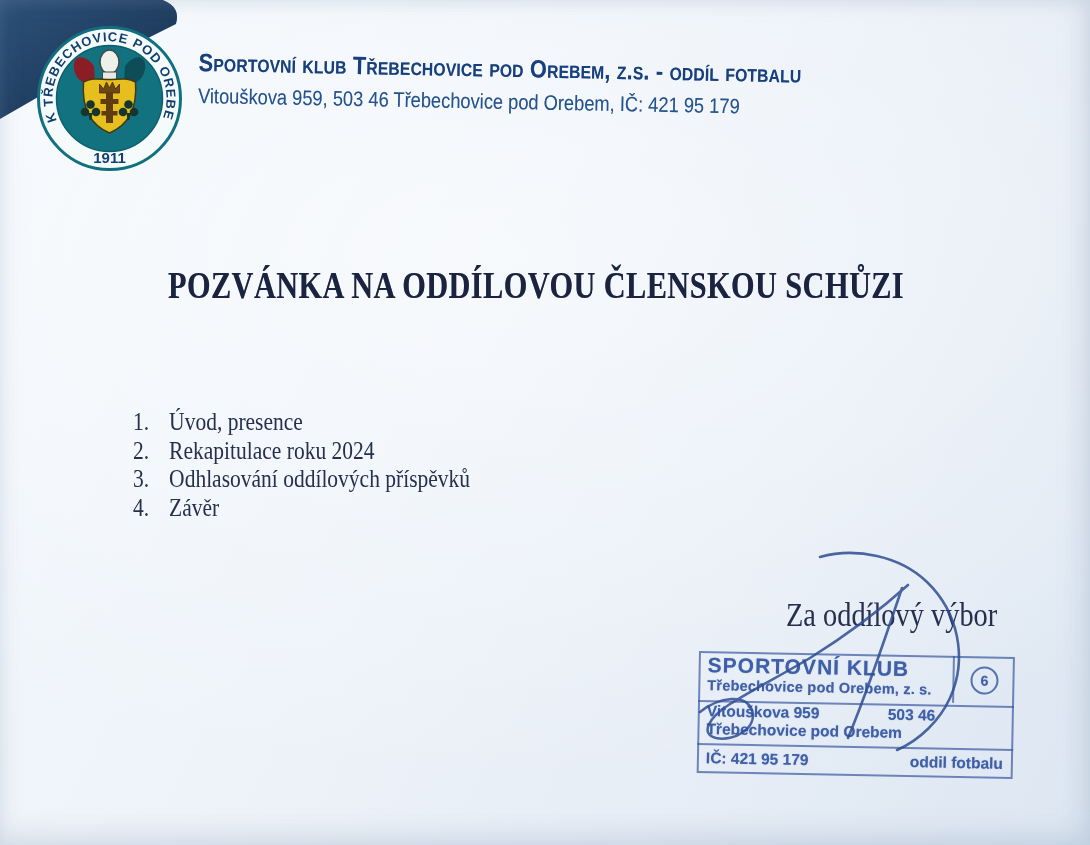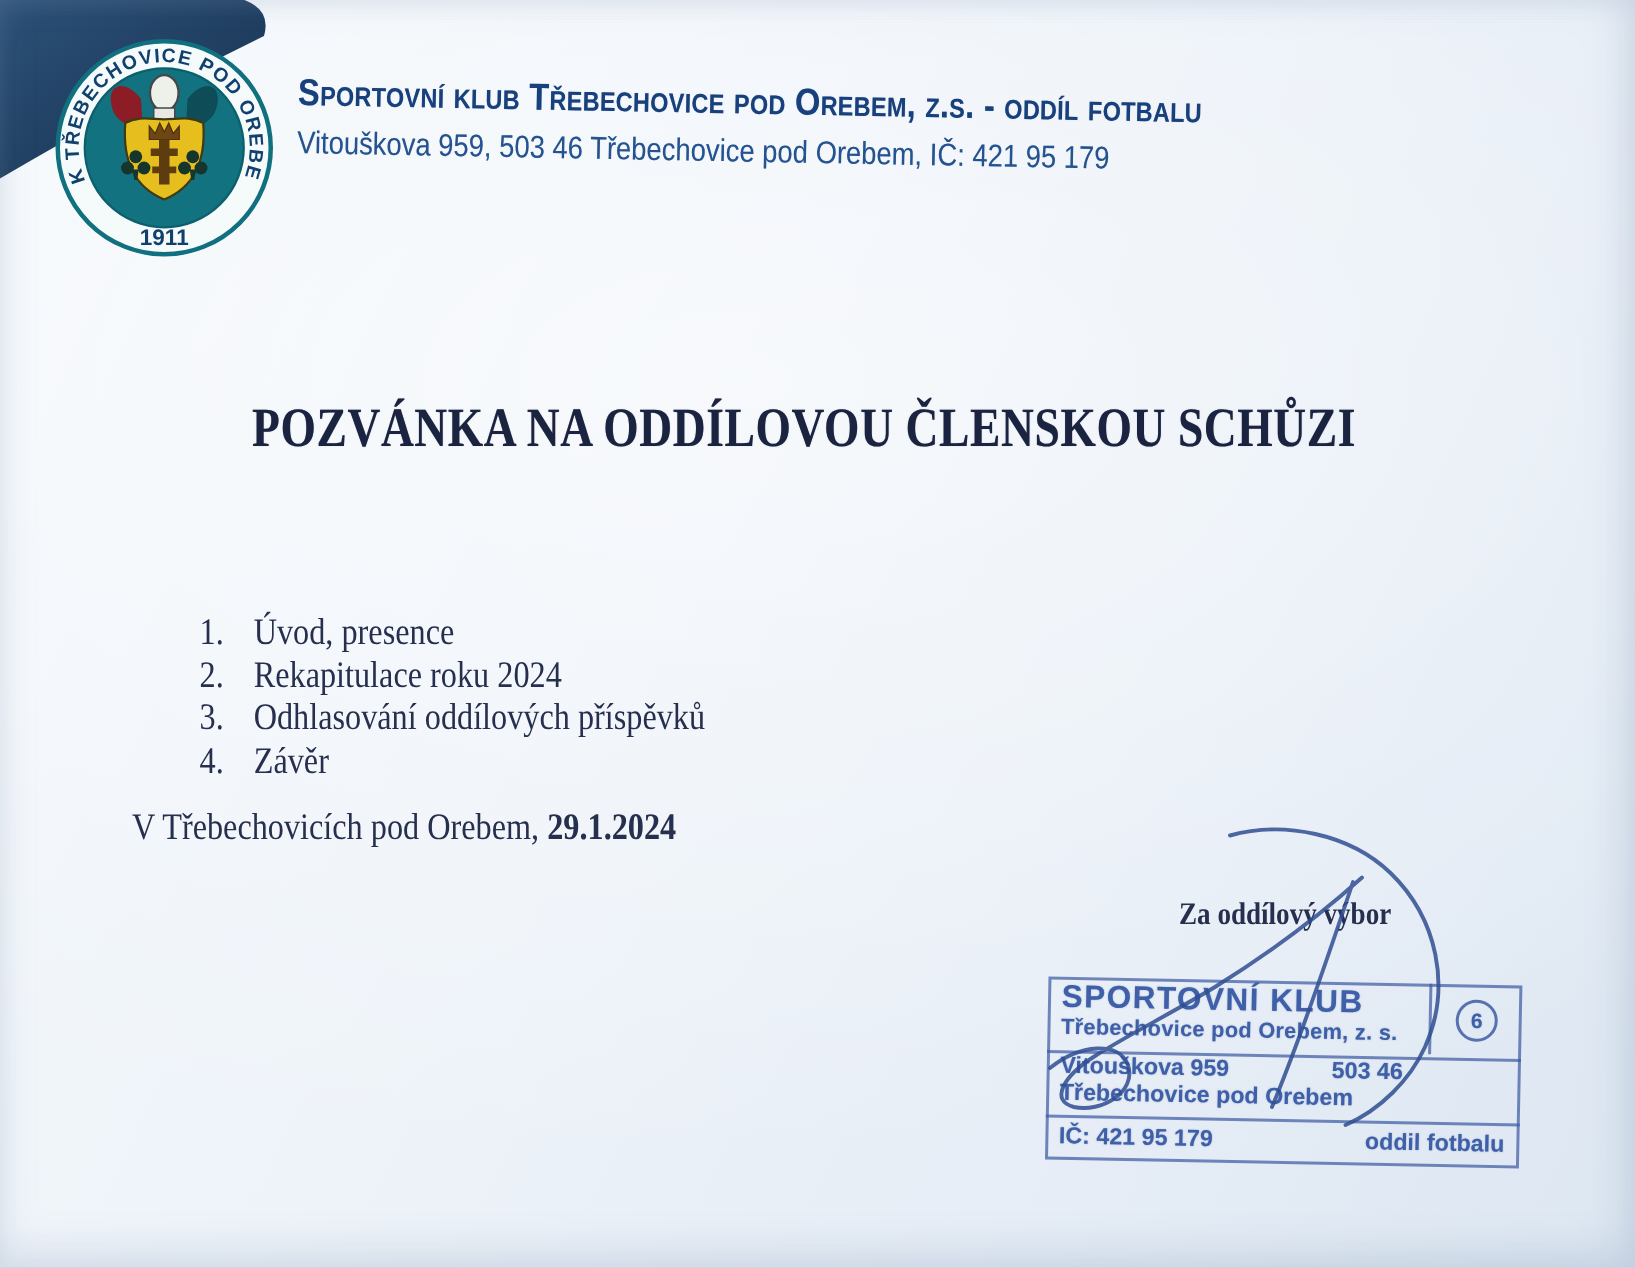--- a/index.html
+++ b/index.html
@@ -45,21 +45,21 @@
   .scaled{transform:scaleX(.86);transform-origin:0 0;white-space:nowrap;}
   .intro{position:absolute;left:88px;top:334px;font-size:25px;line-height:29px;}
   .b{font-weight:700;}
 
   .agenda{position:absolute;left:133px;top:408px;font-size:25px;line-height:28.5px;}
   .agenda-item{display:flex;}
   .agenda-num{width:27px;}
   .agenda-text{margin-left:15px;}
 
   .place-date{position:absolute;left:88px;top:538px;font-size:25px;}
-  .sig-label{position:absolute;left:786px;top:597px;font-size:21px;font-weight:bold;}
+  .sig-label{position:absolute;left:786px;top:597px;font-size:33px;}
 
   .stamp{
     position:absolute;left:699px;top:651px;width:316px;height:122px;
     transform:rotate(1.1deg);transform-origin:0 0;
     font-family:"Liberation Sans",sans-serif;color:#3f60a8;
     text-shadow:0 0 1px rgba(63,96,168,.5);
   }
   .stamp-box{position:absolute;inset:0;border:2.5px solid rgba(62,92,164,.72);}
   .stamp-r1{position:absolute;left:0;right:0;top:0;height:47px;
     border-bottom:2.5px solid rgba(62,92,164,.72);padding:2px 0 0 9px;}
@@ -146,23 +146,20 @@
     <div class="agenda-item scaled">
       <span class="agenda-num">3.</span>
       <span class="agenda-text">Odhlasování oddílových příspěvků</span>
     </div>
     <div class="agenda-item scaled">
       <span class="agenda-num">4.</span>
       <span class="agenda-text">Závěr</span>
     </div>
   </div>
 
-  <div class="place-date">
-    <span class="scaled" style="display:inline-block"><span>V Třebechovicích pod Orebem, </span><span class="b">29.1.2024</span></span>
-  </div>
 
   <div class="sig-label">
     <span class="scaled" style="display:inline-block">Za oddílový výbor</span>
   </div>
 
   <div class="stamp">
     <div class="stamp-box"></div>
     <div class="stamp-r1">
       <div class="stamp-name">SPORTOVNÍ KLUB</div>
       <div class="stamp-sub">Třebechovice pod Orebem, z. s.</div>

